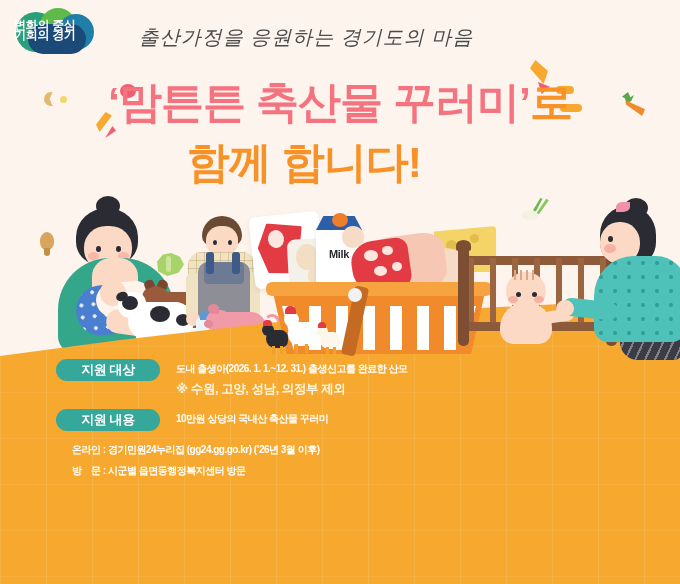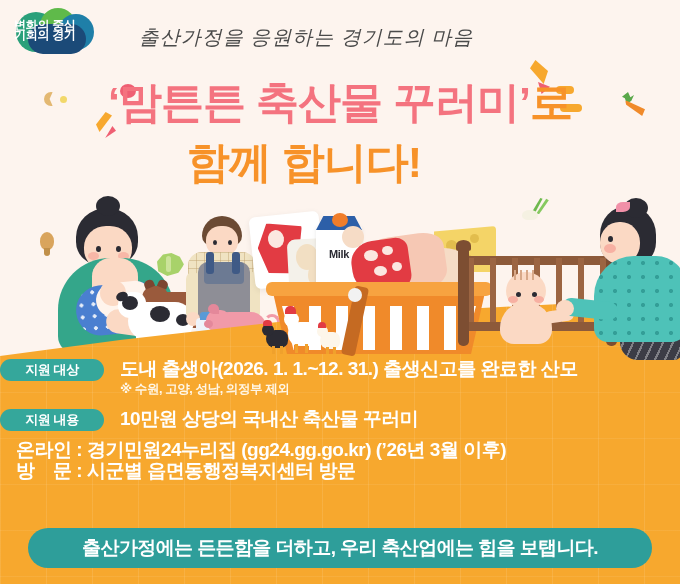--- a/index.html
+++ b/index.html
@@ -475,41 +475,42 @@
   
   .info {
     position: absolute;
     left: 0; top: 358px;
     width: 680px;
   }
   .info-row {
     display: flex;
     align-items: flex-start;
     margin-bottom: 8px;
+    padding-left: 56px;
   }
   .pill {
     flex: 0 0 auto;
     width: 104px;
     height: 22px;
     line-height: 22px;
     border-radius: 11px;
     background: #35a79b;
     color: #ffffff;
     font-size: 13px;
     font-weight: 700;
     text-align: center;
     letter-spacing: -0.4px;
     margin-top: 1px;
   }
   .info-body {
     margin-left: 16px;
     color: #ffffff;
   }
   .info-line {
-    font-size: 19px;
+    font-size: 10px;
     font-weight: 700;
     line-height: 21px;
     letter-spacing: -0.5px;
     color: #ffffff;
     white-space: nowrap;
   }
   .info-note {
     font-size: 12.5px;
     font-weight: 700;
     line-height: 21px;
@@ -748,15 +749,14 @@
     </div>
 
     <div class="info-row">
       <div class="info-body">
         <div class="info-line">온라인 : 경기민원24누리집 (gg24.gg.go.kr) (’26년 3월 이후)</div>
         <div class="info-line">방　문 : 시군별 읍면동행정복지센터 방문</div>
       </div>
     </div>
   </div>
 
-  <div class="banner">출산가정에는 든든함을 더하고, 우리 축산업에는 힘을 보탭니다.</div>
 
 </div>
 
 </body></html>

